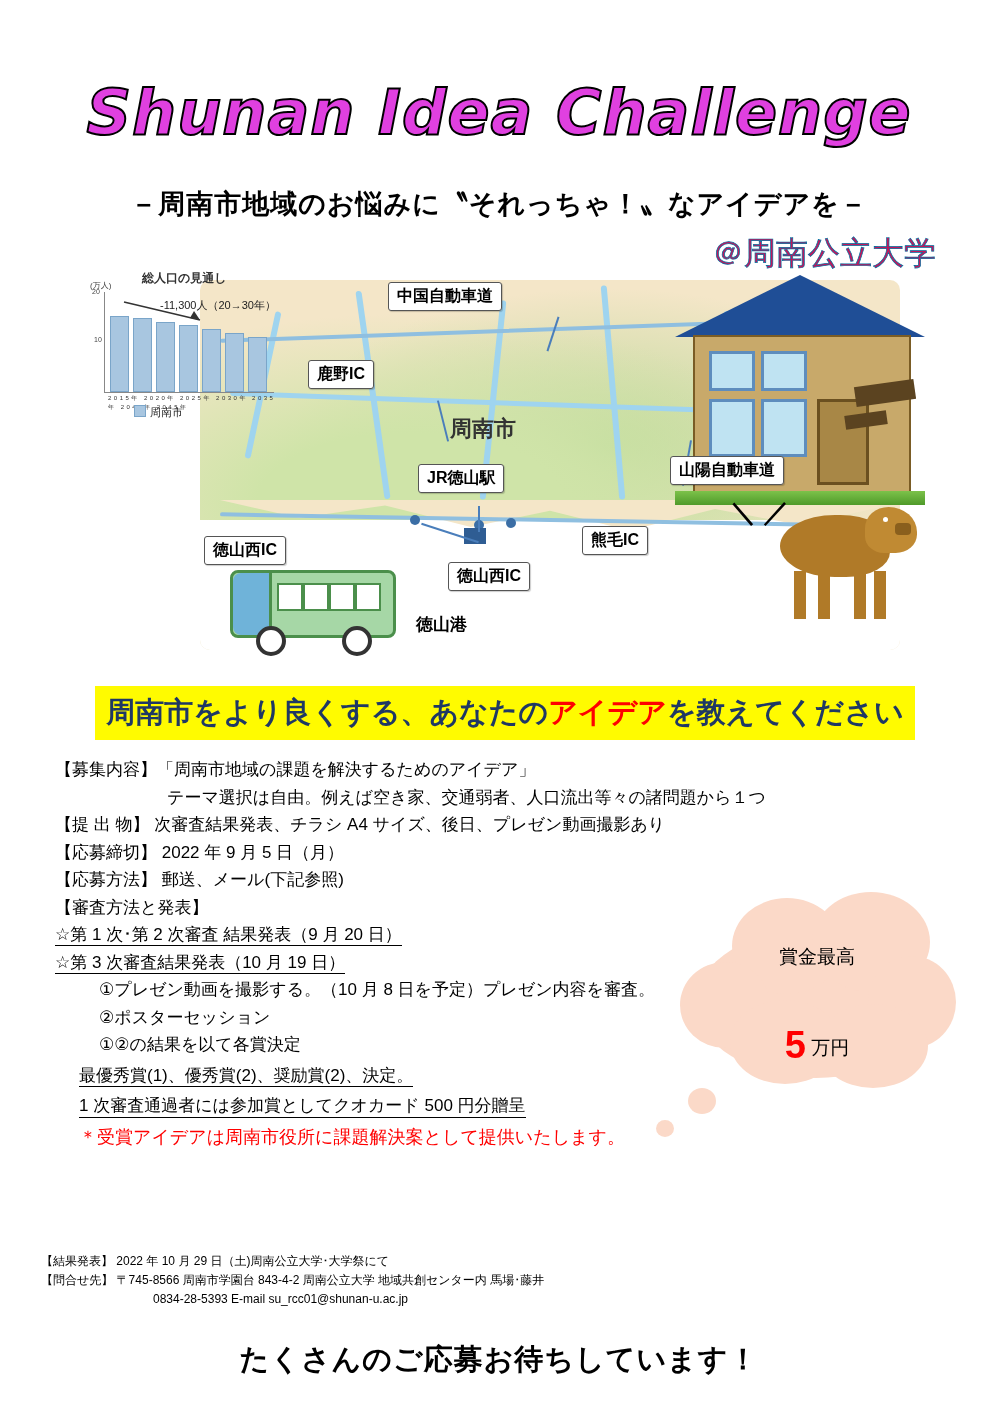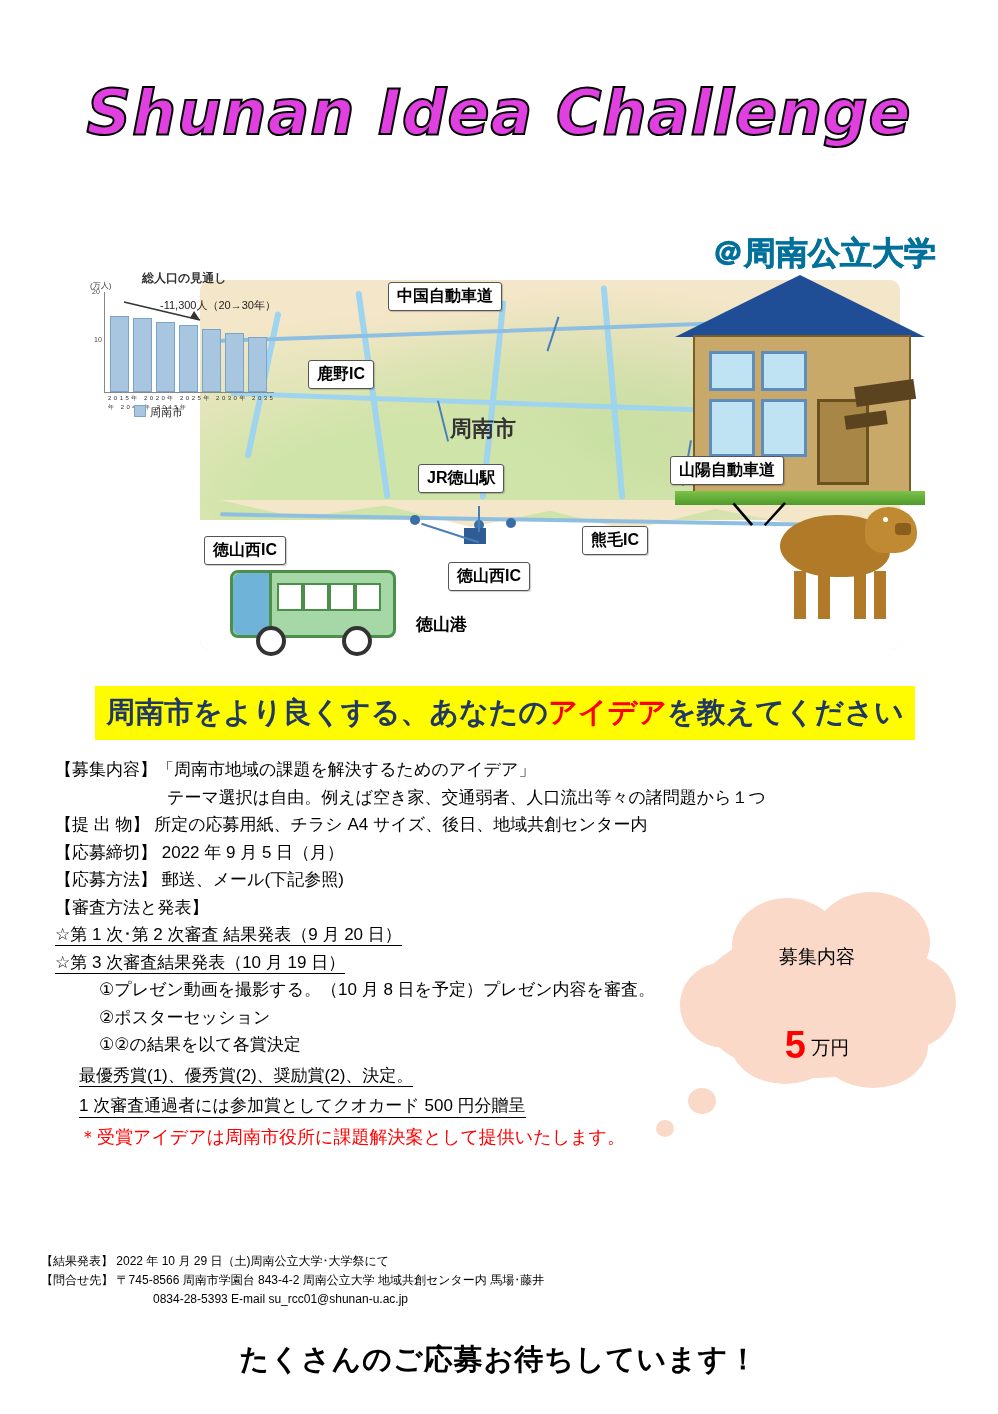--- a/index.html
+++ b/index.html
@@ -18,21 +18,21 @@
     -webkit-text-stroke:2px #000;
     letter-spacing:1px;
     font-family:"DejaVu Sans",sans-serif;
   }
   .title-sub{
     position:absolute;left:0;top:186px;width:998px;text-align:center;
     font-size:27px;font-weight:bold;color:#000;letter-spacing:1px;
   }
   .title-at{
     position:absolute;right:62px;top:232px;
-    font-size:32px;font-weight:bold;color:#0f766e;
+    font-size:32px;font-weight:normal;color:#be185d;
     -webkit-text-stroke:0.7px #0070a0;
   }
 
   
   .map-area{position:absolute;left:70px;top:270px;width:860px;height:400px;}
   .map-bg{
     position:absolute;left:130px;top:10px;width:700px;height:370px;
     background:
       radial-gradient(ellipse at 30% 60%, #cfe4a8 0%, #cfe4a8 22%, rgba(207,228,168,0) 60%),
       radial-gradient(ellipse at 58% 45%, #bcd898 0%, rgba(188,216,152,0) 55%),
@@ -132,20 +132,21 @@
     position:absolute;left:0;top:1340px;width:998px;text-align:center;
     font-size:29px;font-weight:bold;letter-spacing:1px;
   }
 </style>
 </head>
 <body>
 
 <div class="page">
 
   <div class="title-main">Shunan Idea Challenge</div>
+  <div class="title-sub">－周南市地域のお悩みに〝それっちゃ！〟なアイデアを－</div>
   <div class="title-at">＠周南公立大学</div>
 
   <div class="map-area">
 
     <div class="map-bg"></div>
     <div class="sea"></div>
     <div class="coast"></div>
 
     <div class="river" style="left:190px;top:40px;width:6px;height:150px;transform:rotate(12deg);"></div>
     <div class="river" style="left:300px;top:20px;width:6px;height:210px;transform:rotate(-8deg);"></div>
@@ -245,21 +246,21 @@
 
   <div class="highlight-line">
     <div class="t">
       <span>周南市をより良くする、あなたの</span><span class="red">アイデア</span><span>を教えてください</span>
     </div>
   </div>
 
   <div class="body-text">
     <div class="row">【募集内容】「周南市地域の課題を解決するためのアイデア」</div>
     <div class="row ind1">テーマ選択は自由。例えば空き家、交通弱者、人口流出等々の諸問題から１つ</div>
-    <div class="row">【提 出 物】 所定の応募用紙、チラシ A4 サイズ、後日、地域共創センター内</div>
+    <div class="row">【提 出 物】 次審査結果発表、チラシ A4 サイズ、後日、プレゼン動画撮影あり</div>
     <div class="row">【応募締切】 2022 年 9 月 5 日（月）</div>
     <div class="row">【応募方法】 郵送、メール(下記参照)</div>
     <div class="row">【審査方法と発表】</div>
     <div class="row"><span class="ul">☆第 1 次･第 2 次審査 結果発表（9 月 20 日）</span></div>
     <div class="row"><span class="ul">☆第 3 次審査結果発表（10 月 19 日）</span></div>
     <div class="row ind3">①プレゼン動画を撮影する。（10 月 8 日を予定）プレゼン内容を審査。</div>
     <div class="row ind3">②ポスターセッション</div>
     <div class="row ind3">①②の結果を以て各賞決定</div>
     <div class="sp"></div>
     <div class="row ind2"><span class="ul">最優秀賞(1)、優秀賞(2)、奨励賞(2)、決定。</span></div>
@@ -270,21 +271,21 @@
   </div>
 
   <div class="cloud">
     <div class="blob" style="left:18px;top:36px;width:240px;height:150px;"></div>
     <div class="blob" style="left:54px;top:6px;width:110px;height:96px;"></div>
     <div class="blob" style="left:134px;top:0px;width:118px;height:100px;"></div>
     <div class="blob" style="left:2px;top:70px;width:90px;height:86px;"></div>
     <div class="blob" style="left:190px;top:64px;width:88px;height:92px;"></div>
     <div class="blob" style="left:52px;top:108px;width:110px;height:84px;"></div>
     <div class="blob" style="left:140px;top:112px;width:110px;height:84px;"></div>
-    <div class="cloud-text-a">募集内容</div>
+    <div class="cloud-text-a">賞金最高</div>
     <div class="cloud-text-b">
       <span class="num">5</span>
       <span>万円</span>
     </div>
     <div class="dot" style="left:10px;top:196px;width:28px;height:26px;"></div>
     <div class="dot" style="left:-22px;top:228px;width:18px;height:17px;"></div>
   </div>
 
   <div class="footer">
     <div class="row">【結果発表】 2022 年 10 月 29 日（土)周南公立大学･大学祭にて</div>

